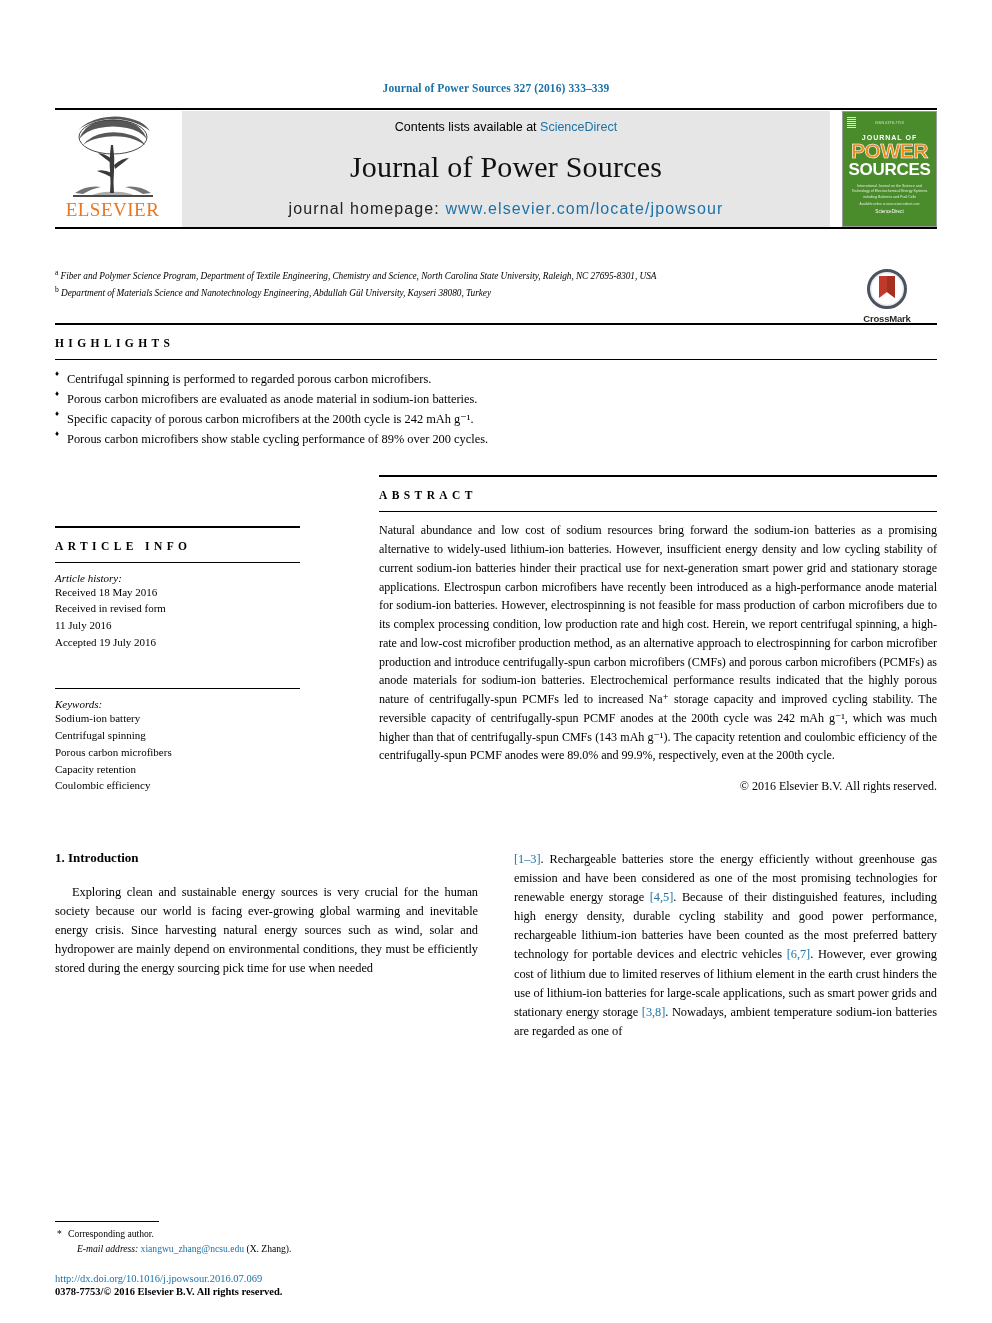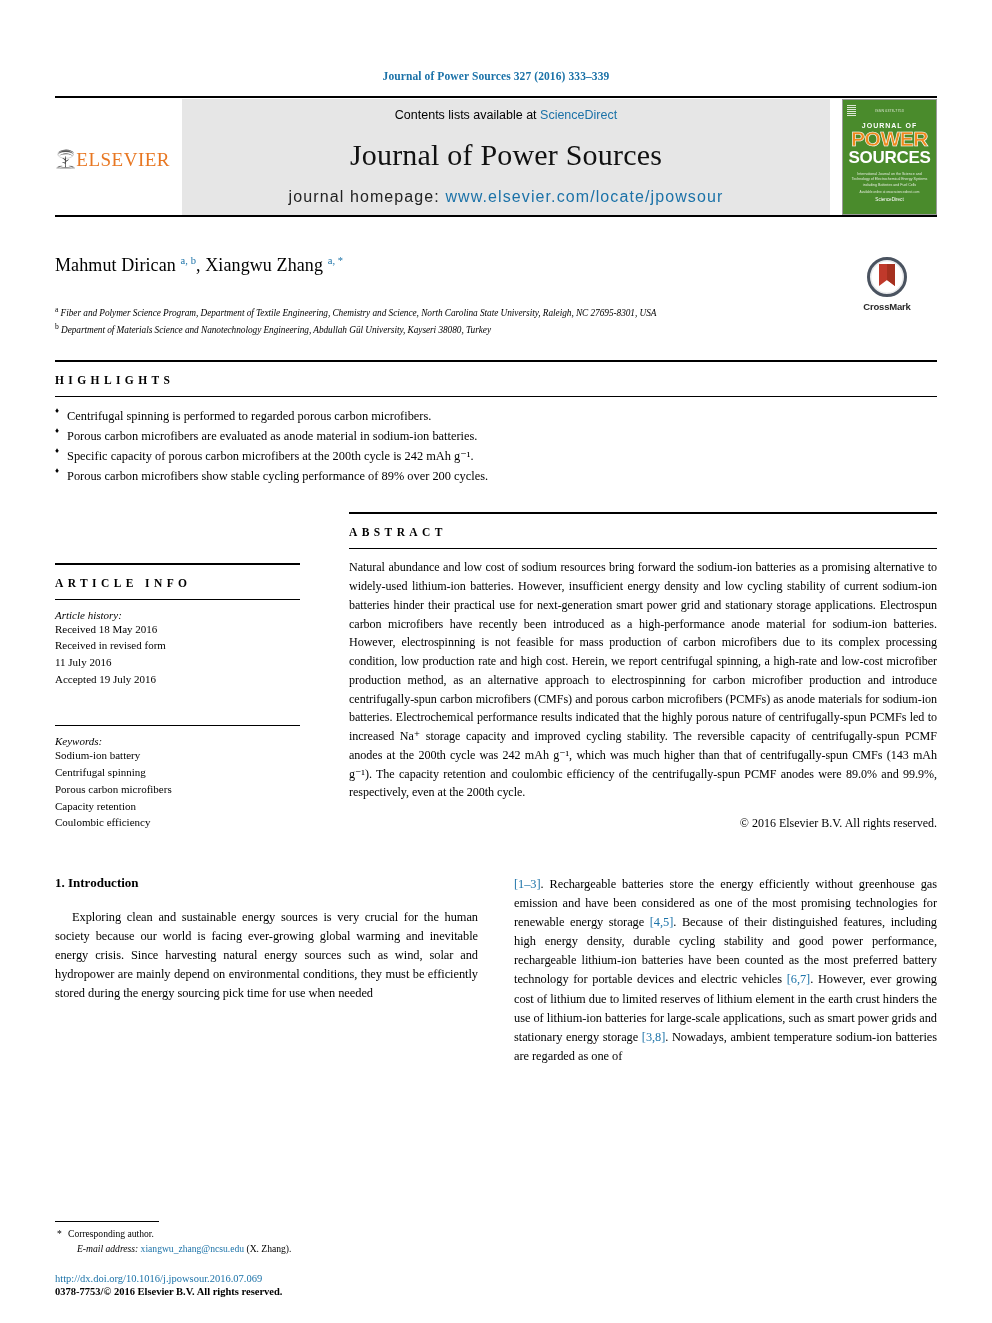--- a/index.html
+++ b/index.html
@@ -6,21 +6,21 @@
   html, body { margin:0; padding:0; }
   body {
     width: 992px;
     height: 1323px;
     background: #ffffff;
     font-family: "Liberation Serif", "DejaVu Serif", serif;
     color: #000000;
     position: relative;
     overflow: hidden;
   }
-  .page { position: relative; width: 992px; height: 1323px; padding: 0 55px; }
+  .page { position: relative; width: 992px; height: 1323px; padding: 12px 55px; }
 
   
   .runhead {
     text-align: center;
     font-size: 11.5px;
     color: #1b72a8;
     padding-top: 70px;
     font-weight: bold;
     letter-spacing: .1px;
   }
@@ -30,21 +30,21 @@
   .masthead {
     display: flex;
     align-items: stretch;
     height: 116px;
     margin-top: 1px;
   }
   .elsevier-logo {
     width: 115px;
     flex: 0 0 115px;
     display: flex;
-    flex-direction: row;
+    flex-direction: column;
     align-items: center;
     justify-content: flex-start;
     padding-top: 4px;
   }
   .tree-svg { width: 92px; height: 84px; display:block; }
   .elsevier-word {
     font-family: "Liberation Serif", serif;
     font-size: 19px;
     letter-spacing: .5px;
     color: #e87722;
@@ -157,41 +157,41 @@
   }
   .hl-list li:before {
     content: "\2666";
     position: absolute; left: 0; top: -1px;
     font-size: 8px;
   }
 
   
   .info-abs { display: flex; margin-top: 26px; align-items: flex-end; }
   .col-info { width: 245px; flex: 0 0 245px; }
-  .col-abs  { flex: 1 1 auto; margin-left: 49px; }
+  .col-abs  { flex: 1 1 auto; margin-left: 79px; }
 
   .meta-title { font-style: italic; font-size: 11px; }
   .meta-line { font-size: 11px; line-height: 1.52; }
   .hist-block { margin-top: 9px; }
   .kw-block { margin-top: 9px; }
   .kw-gap { height: 38px; }
 
   .abs-text {
     font-size: 12.1px;
     line-height: 1.55;
     text-align: justify;
     margin-top: 9px;
     letter-spacing: -.05px;
   }
   .abs-copy { text-align: right; font-size: 12px; margin-top: 14px; }
 
   
   .body-cols {
     display: flex;
-    margin-top: 44px;
+    margin-top: 56px;
     gap: 36px;
   }
   .bcol { flex: 1 1 0; min-width: 0; position: relative; }
   .sec-num-head { font-size: 13px; font-weight: bold; margin: 0 0 17px; }
   .para { font-size: 12.4px; line-height: 1.54; text-align: justify; margin: 0; letter-spacing: -.05px;}
   .para.indent { text-indent: 17px; }
   a.link, .link { color: #1b72a8; text-decoration: none; }
 
   
   .footnote-area { position: absolute; left: 55px; bottom: 26px; width: 420px; }
@@ -268,21 +268,20 @@
     <div class="crossmark">
       <svg class="cm-badge" viewBox="0 0 40 40">
         <circle cx="20" cy="20" r="18.5" fill="#e9eaec" stroke="#4a5360" stroke-width="3"></circle>
         <circle cx="20" cy="20" r="15.5" fill="#ffffff"></circle>
         <path d="M12 7 h16 v22 l-8 -6 -8 6 z" fill="#c0392b"></path>
         <path d="M20 7 h8 v22 l-8 -6 z" fill="#a5301f"></path>
       </svg>
       <span class="cm-word">CrossMark</span>
     </div>
 
-    <div class="authors">Mahmut Dirican <sup>a, b</sup>, Xiangwu Zhang <sup>a, *</sup></div>
 
     <div class="affil">
       <div><sup>a</sup> <span>Fiber and Polymer Science Program, Department of Textile Engineering, Chemistry and Science, North Carolina State University, Raleigh, NC 27695-8301, USA</span></div>
       <div><sup>b</sup> <span>Department of Materials Science and Nanotechnology Engineering, Abdullah Gül University, Kayseri 38080, Turkey</span></div>
     </div>
   </div>
 
   <div class="hl-wrap">
     <div class="thick-rule"></div>
     <div class="sec-head">HIGHLIGHTS</div>

